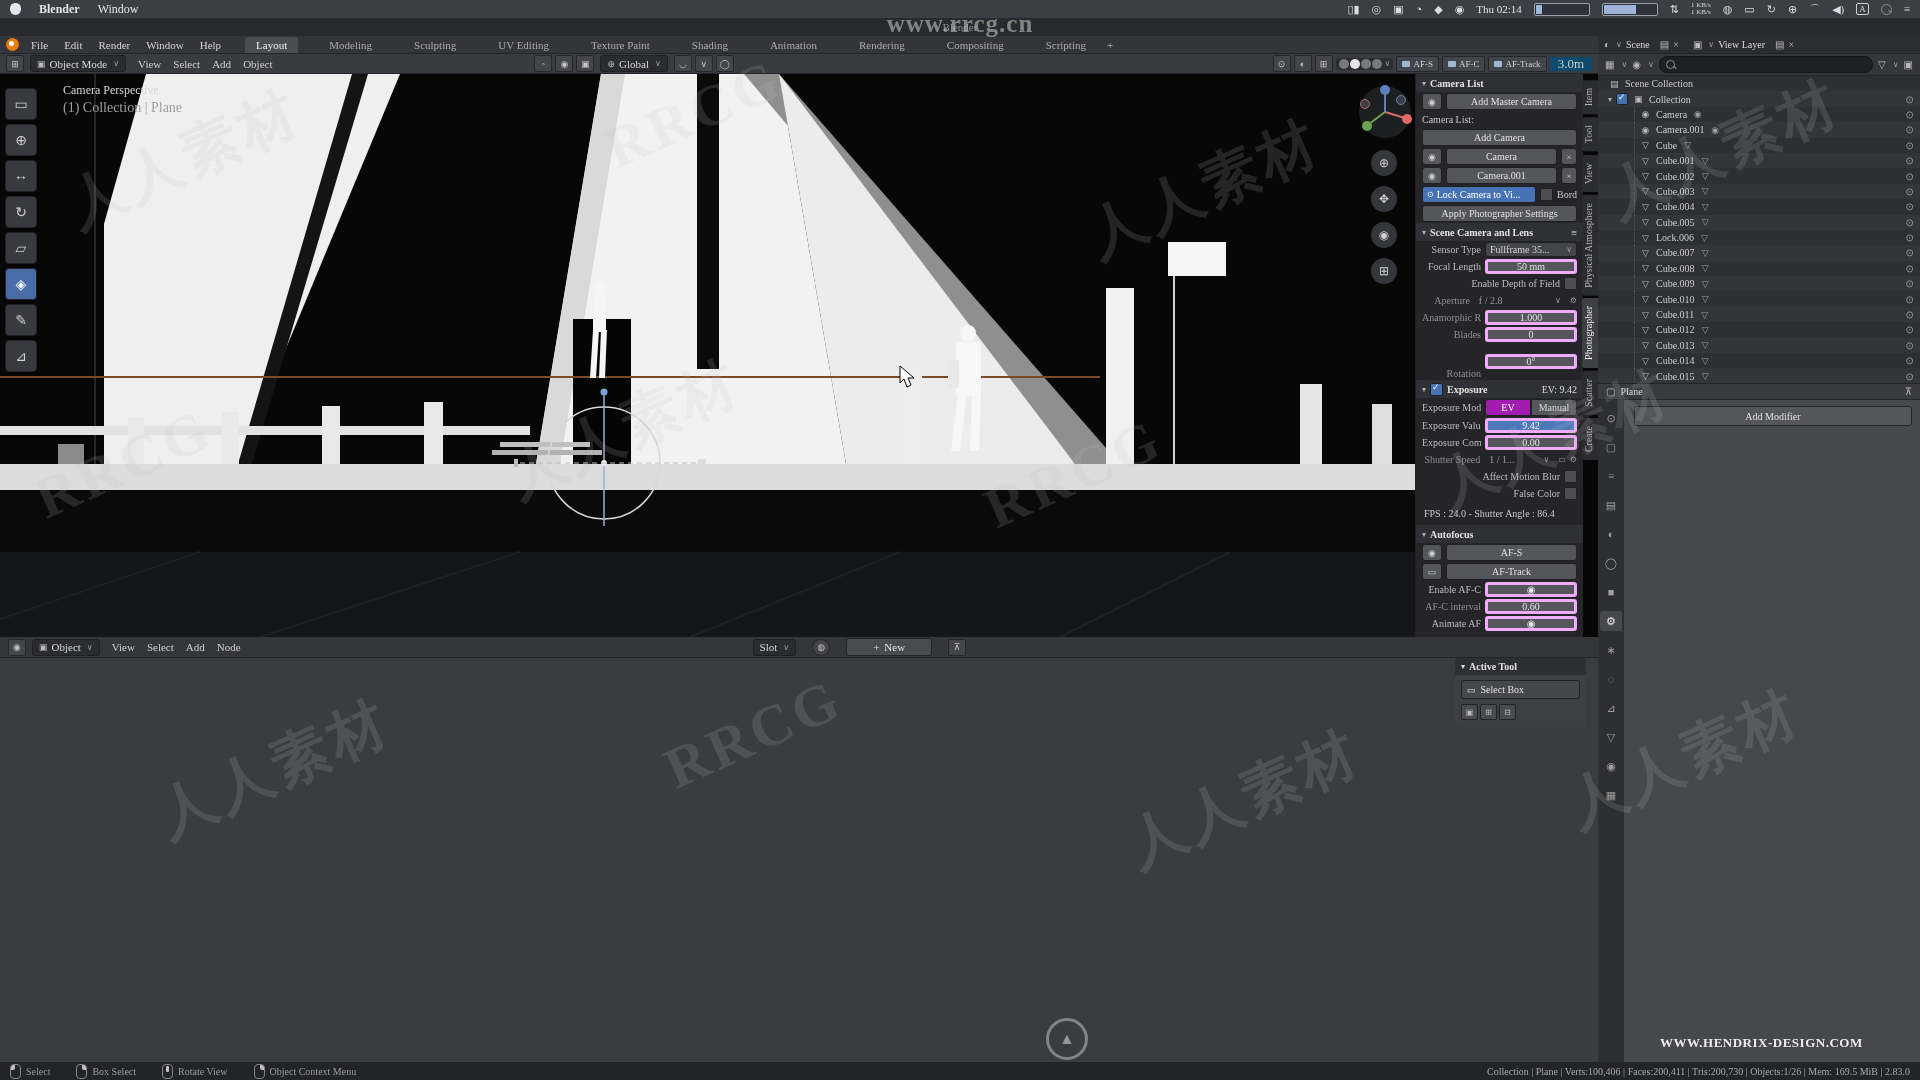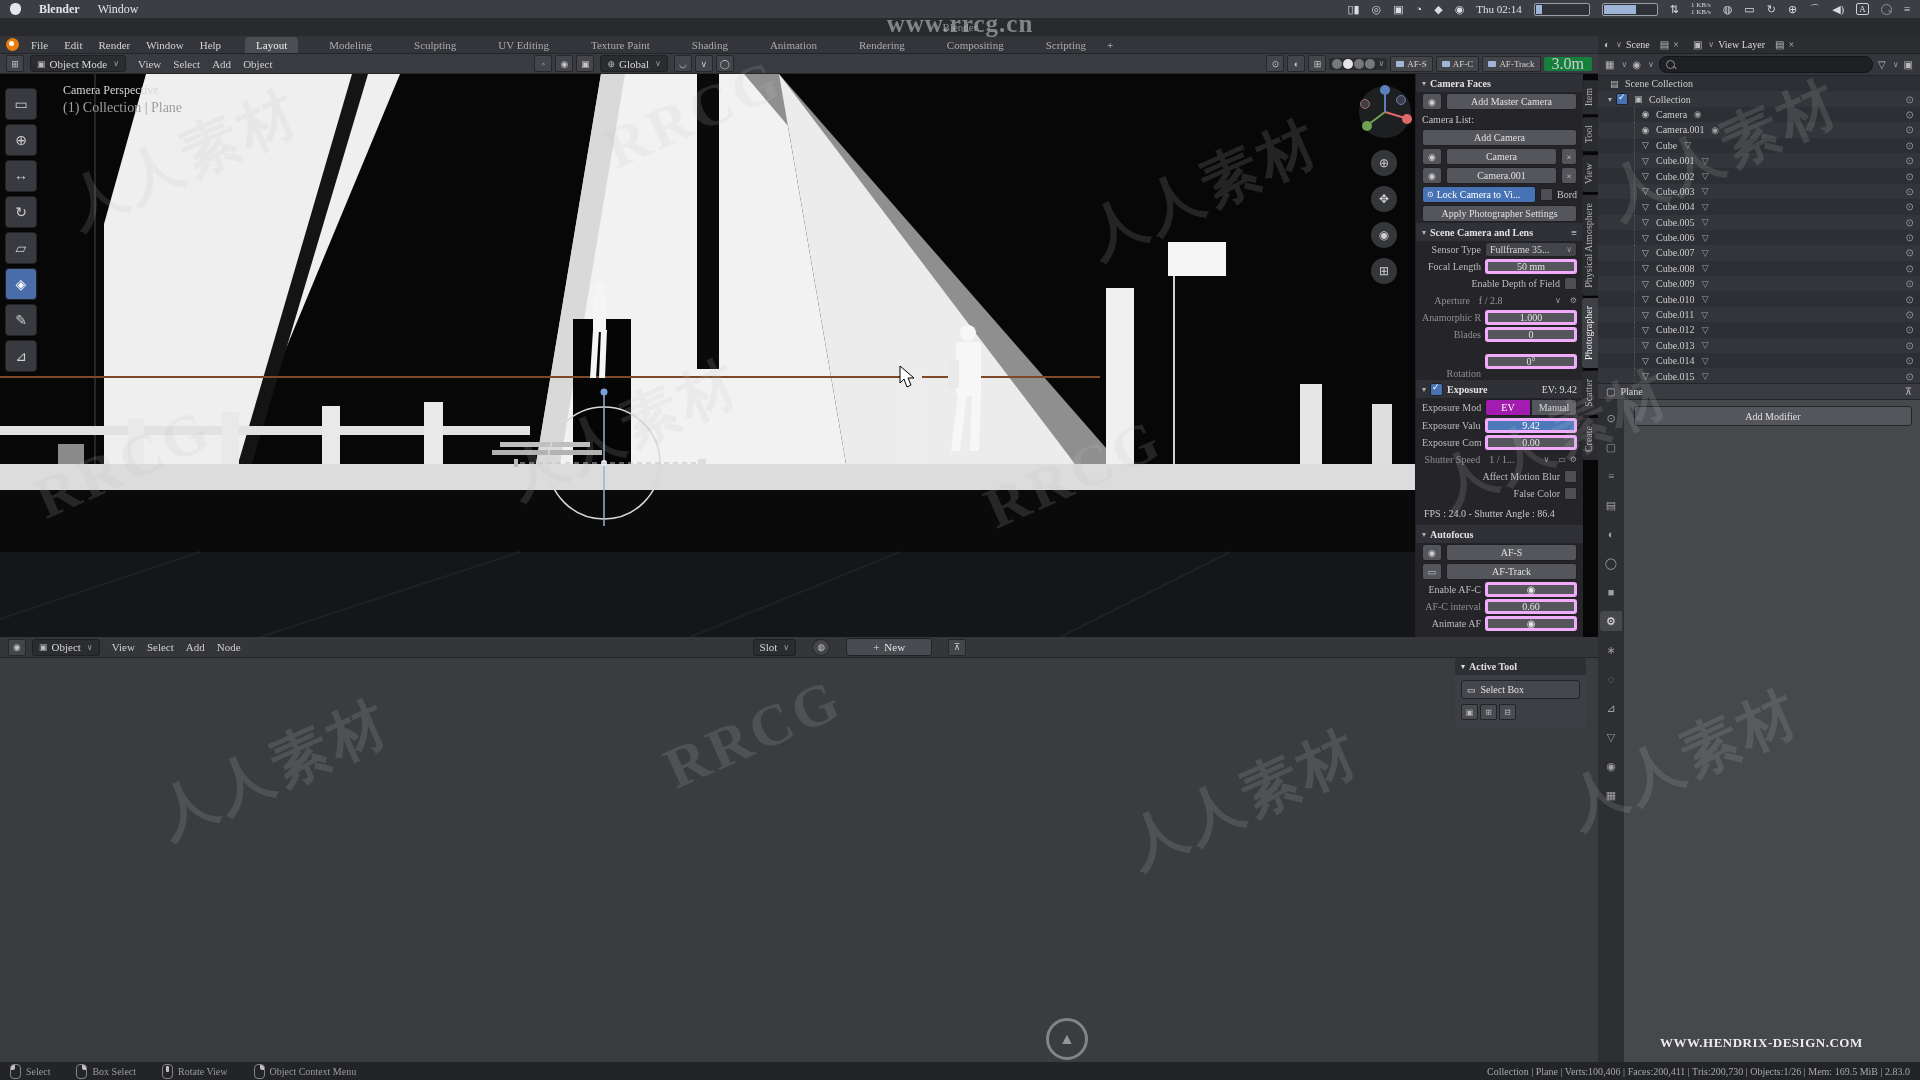--- a/index.html
+++ b/index.html
@@ -39,22 +39,22 @@
     height:15px;padding:0 6px;gap:4px;color:#d8d8d8;}
   #vpheader .menu,#nodeheader .menu{padding:0 6px;color:#cfcfcf;}
   .hicon{width:16px;height:15px;background:#44454a;border:1px solid #26272a;border-radius:2px;
     display:inline-flex;align-items:center;justify-content:center;font-size:9px;color:#c6c6c6;}
   .sphset{display:flex;gap:1px;background:#2b2c30;border-radius:3px;padding:1px 3px;align-items:center;}
   .sph{width:10px;height:10px;border-radius:50%;background:#77787c;}
   .sph.on{background:#e6e6e6;}
   .afbtn{display:flex;align-items:center;gap:3px;background:#44454a;border:1px solid #26272a;border-radius:2px;
     height:14px;padding:0 5px;font-size:9px;color:#d4d4d4;}
   .afbtn .cam{width:8px;height:6px;background:#9fb6d6;border-radius:1px;}
-  .distbox{background:#15803d;border-radius:2px;height:14px;display:flex;align-items:center;
-    padding:0 8px;font-size:16px;color:#cfcfcf;}
+  .distbox{background:#0c4a6e;border-radius:2px;height:14px;display:flex;align-items:center;
+    padding:0 8px;font-size:13px;color:#cfcfcf;}
   
   #viewport{left:0;top:74px;width:1598px;height:563px;background:#070707;overflow:hidden;}
   #vpinfo{left:63px;top:82px;font-size:12px;color:#d6d6d6;line-height:17px;}
   #vpinfo .l2{font-size:14px;color:#9f9f9f;}
   
   #toolbar{left:5px;top:88px;display:flex;flex-direction:column;gap:4px;}
   .tool{width:30px;height:30px;background:#393a3f;border:1px solid #222326;border-radius:4px;
     display:flex;align-items:center;justify-content:center;font-size:14px;color:#cfcfcf;}
   .tool.active{background:#4a6ca8;color:#fff;}
   
@@ -394,21 +394,21 @@
   <div id="navicons" class="abs">
     <span class="navbtn">⊕</span>
     <span class="navbtn">✥</span>
     <span class="navbtn">◉</span>
     <span class="navbtn">⊞</span>
   </div>
 
   <div id="npanel" class="abs">
     <div class="phead">
       <span class="tri">▾</span>
-      <b>Camera Faces</b>
+      <b>Camera List</b>
     </div>
     <div class="prow">
         <span class="camchip">◉</span>
       <span class="wbtn">Add Master Camera</span>
       </div>
     <div class="prow">
         <span class="pwide">Camera List:</span>
       </div>
     <div class="prow">
         <span class="wbtn">Add Camera</span>
@@ -692,21 +692,21 @@
         <div class="orow">
           <span class="indent"></span>
           <span class="oi mesh"></span>
           <span class="olabel">Cube.005</span>
           <span class="badge mesh"></span>
           <span class="eye">⊙</span>
         </div>
         <div class="orow">
           <span class="indent"></span>
           <span class="oi mesh"></span>
-          <span class="olabel">Cube.006</span>
+          <span class="olabel">Lock.006</span>
           <span class="badge mesh"></span>
           <span class="eye">⊙</span>
         </div>
         <div class="orow">
           <span class="indent"></span>
           <span class="oi mesh"></span>
           <span class="olabel">Cube.007</span>
           <span class="badge mesh"></span>
           <span class="eye">⊙</span>
         </div>

